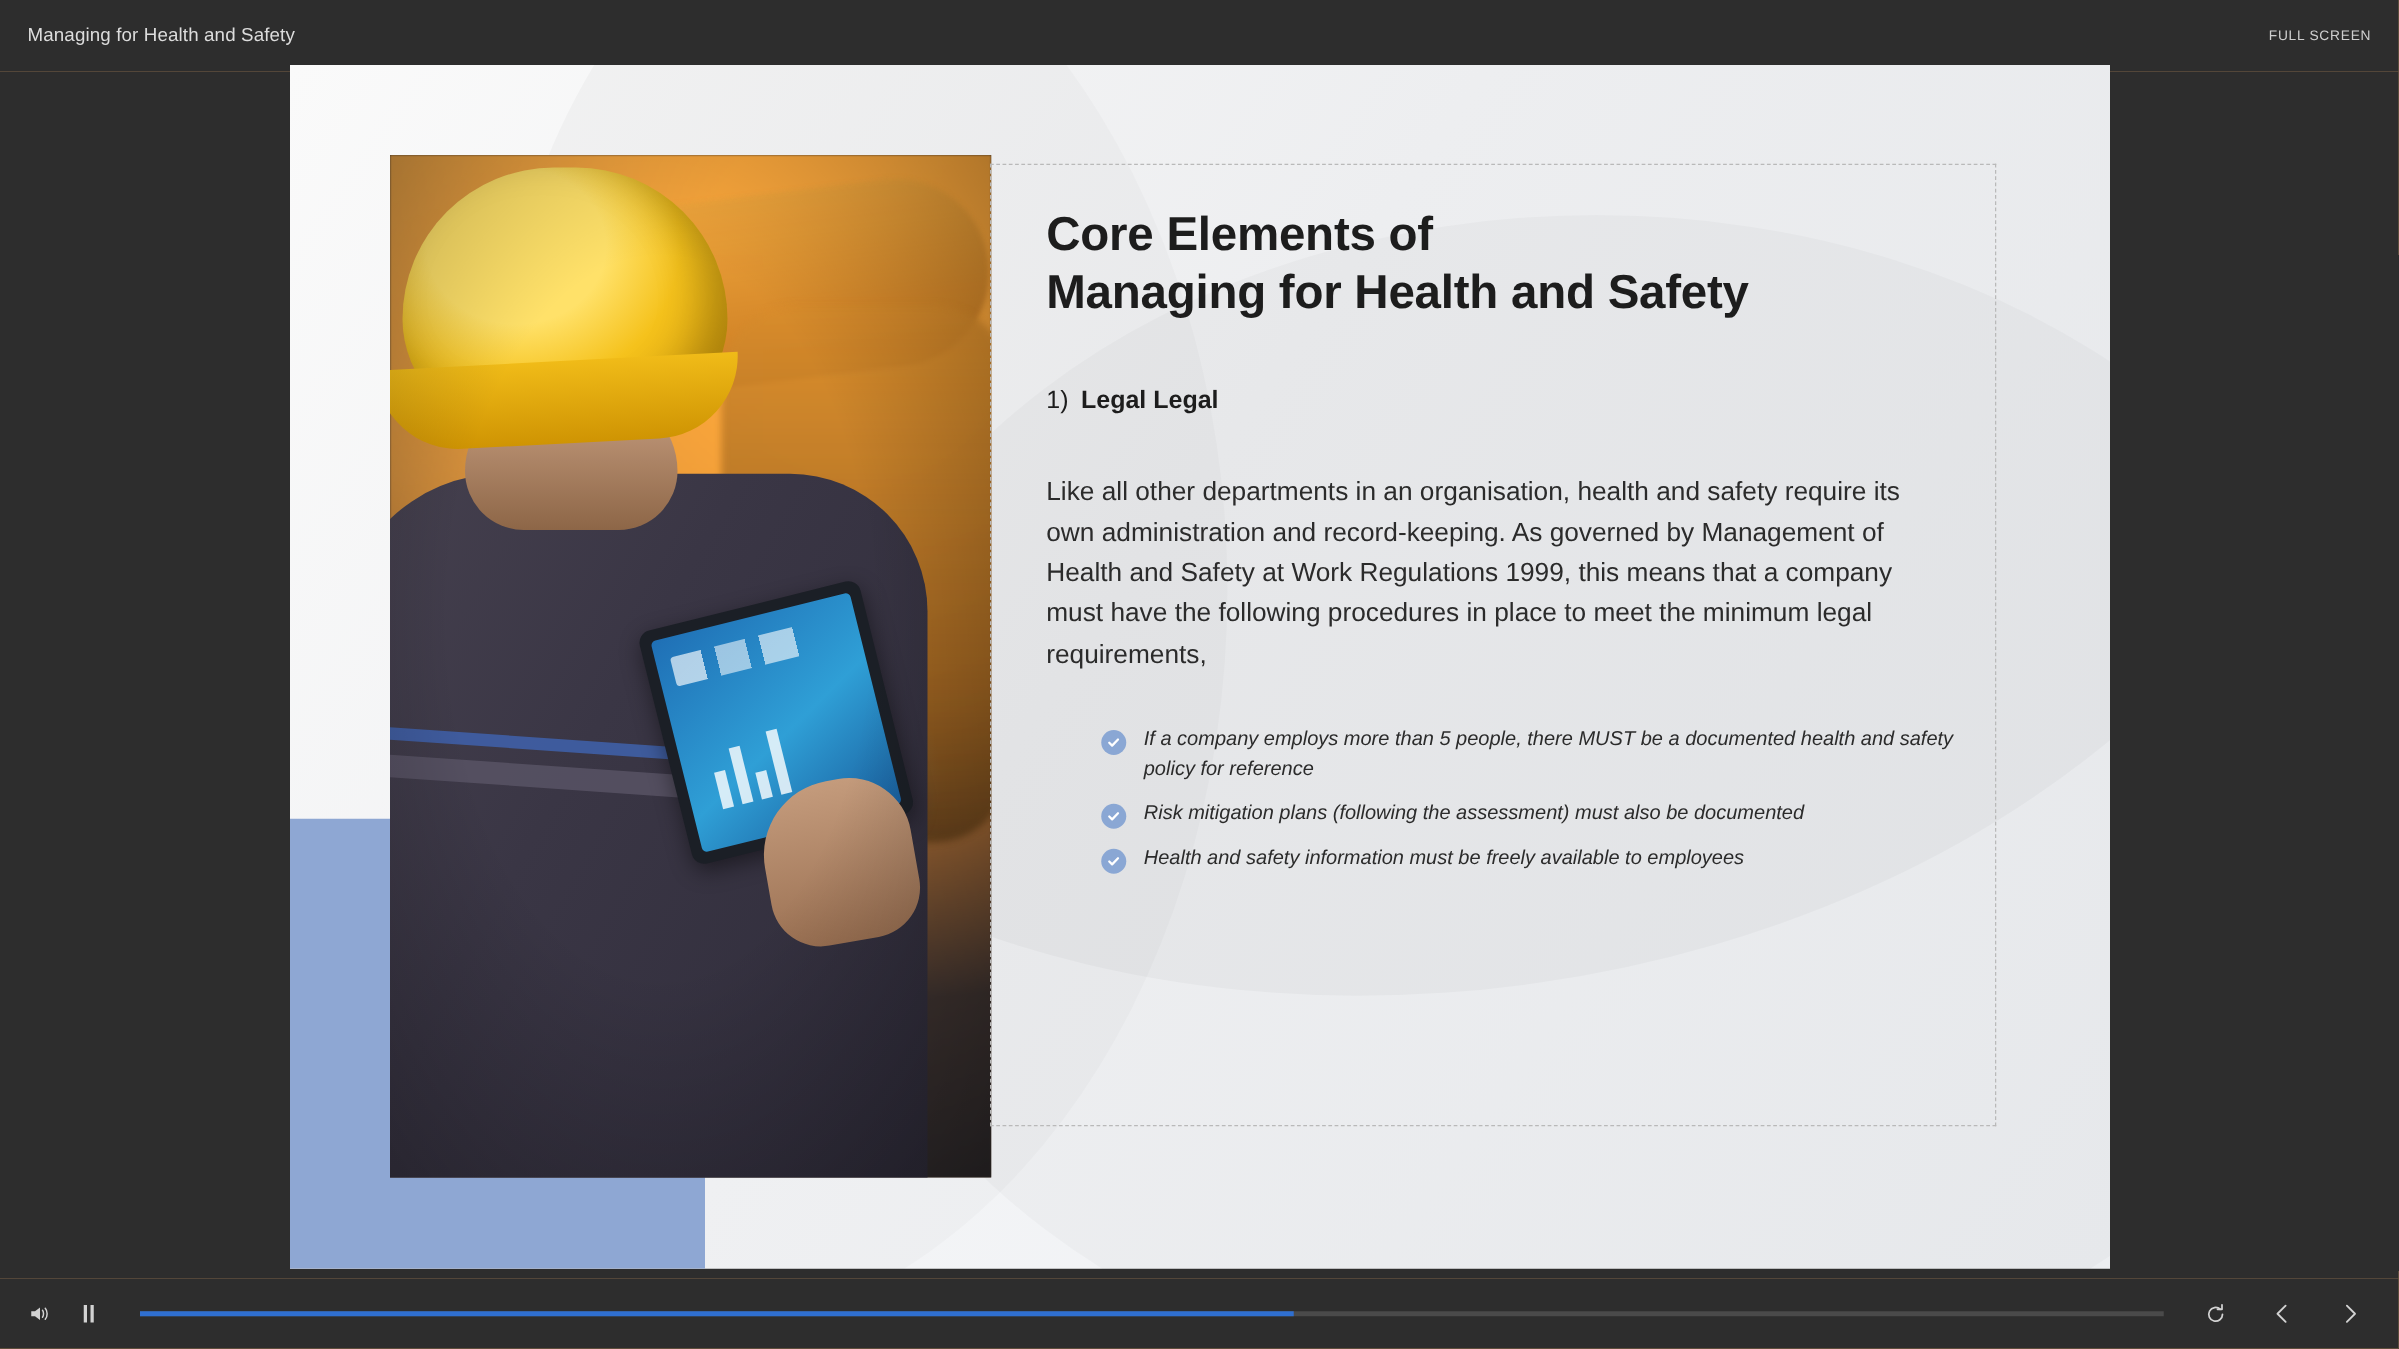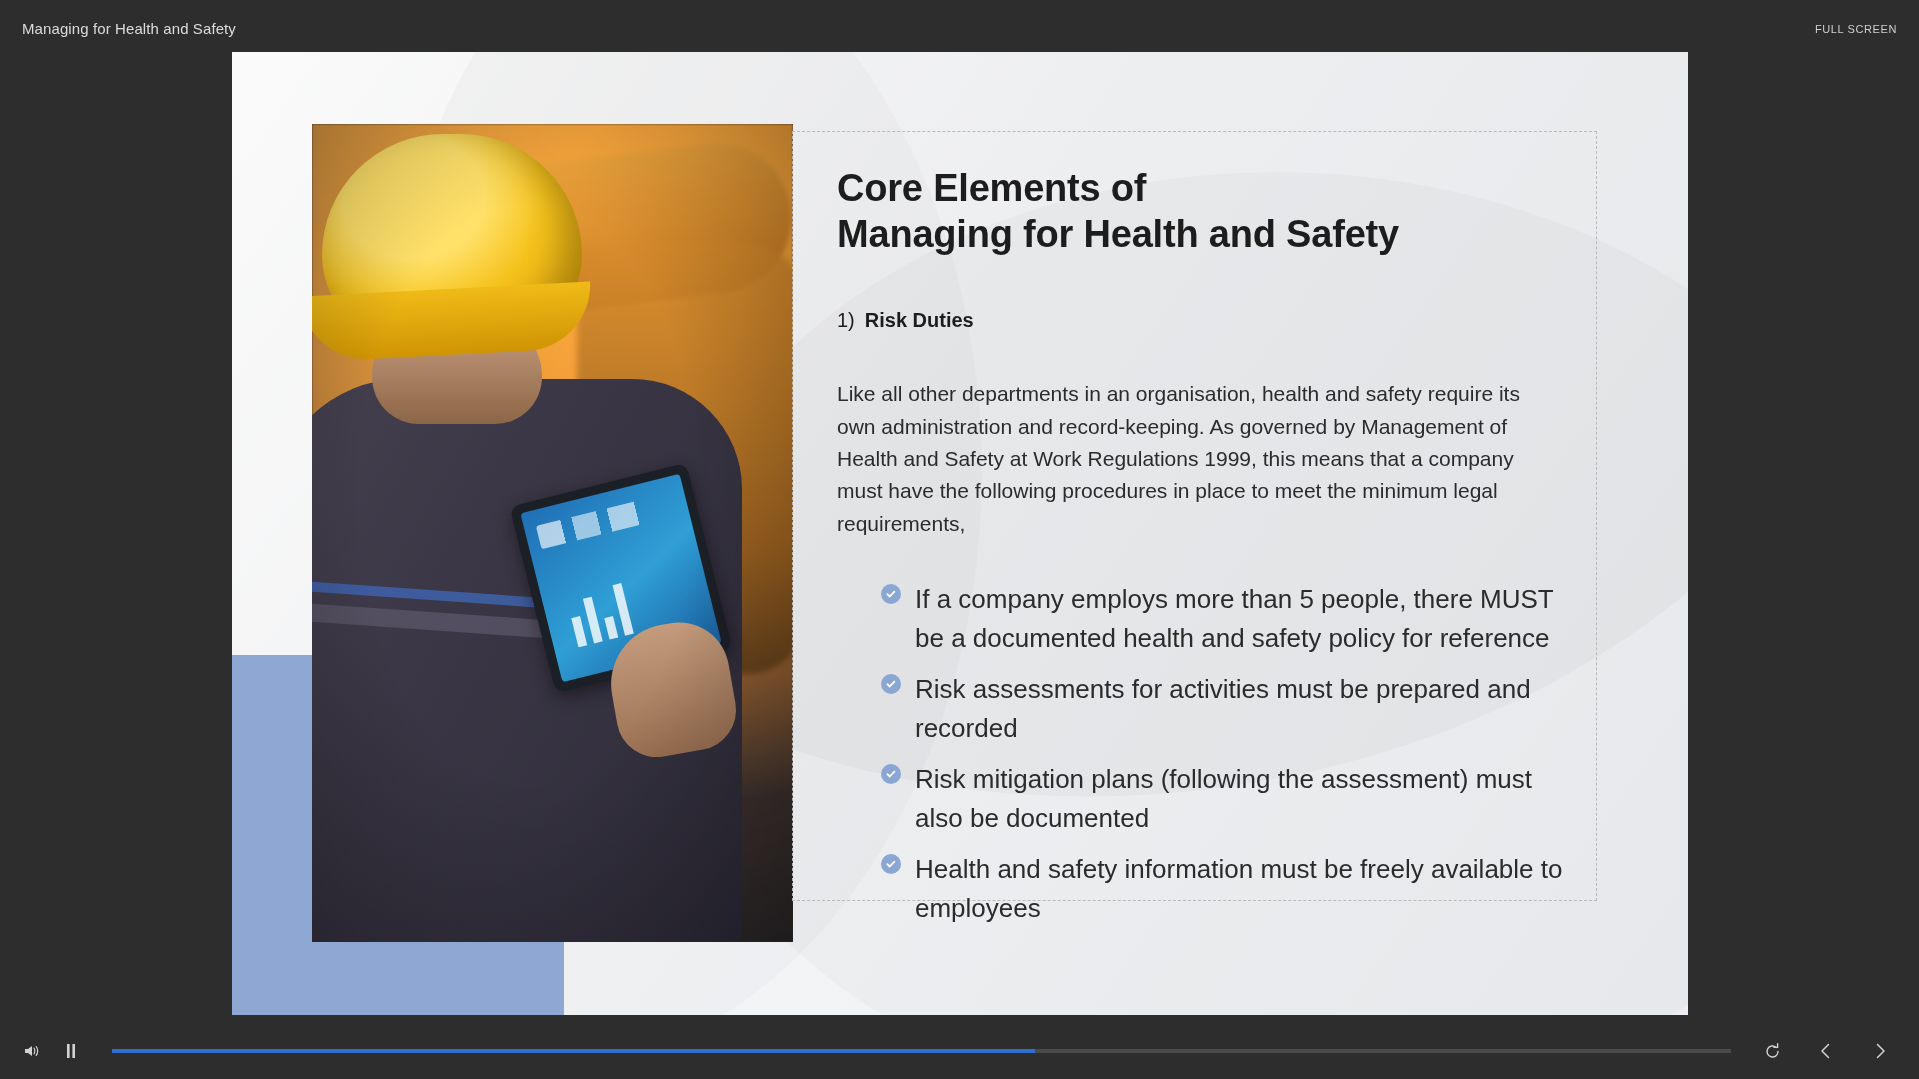--- a/index.html
+++ b/index.html
@@ -214,25 +214,26 @@
     color: #2b2b2b;
     max-width: 700px;
   }
   .bullets {
     margin-top: 40px;
     padding-left: 44px;
     list-style: none;
   }
   .bullets li {
     position: relative;
-    font-size: 26px;
+    font-size: 16px;
     line-height: 1.52;
     color: #2b2b2b;
     margin-bottom: 11px;
     padding-left: 34px;
+    font-style: italic;
   }
   .tick {
     position: absolute;
     left: 0; top: 4px;
     width: 20px; height: 20px;
     border-radius: 50%;
     background: #8aa7d4;
     display: flex; align-items: center; justify-content: center;
   }
   .tick svg { display: block; }
@@ -314,41 +315,33 @@
       </div>
 
       <div class="content">
         <div class="title">
           <div>Core Elements of</div>
           <div>Managing for Health and Safety</div>
         </div>
 
         <div class="subhead">
           <span class="num">1)</span>
-          <span class="txt">Risk Duties</span>
+          <span class="txt">Legal Legal</span>
         </div>
 
         <p class="para">Like all other departments in an organisation, health and safety require its own administration and record-keeping. As governed by Management of Health and Safety at Work Regulations 1999, this means that a company must have the following procedures in place to meet the minimum legal requirements,</p>
 
         <ul class="bullets">
           <li>
             <span class="tick" style="background: rgb(138, 167, 212);">
               <svg width="12" height="12" viewBox="0 0 12 12" aria-hidden="true">
                   <path d="M2.4 6.2 L4.7 8.5 L9.4 3.6" fill="none" stroke="#ffffff" stroke-width="1.8" stroke-linecap="round" stroke-linejoin="round"></path>
                 </svg>
             </span>
             <span>If a company employs more than 5 people, there MUST be a documented health and safety policy for reference</span>
-          </li>
-          <li>
-            <span class="tick" style="background: rgb(138, 167, 212);">
-              <svg width="12" height="12" viewBox="0 0 12 12" aria-hidden="true">
-                  <path d="M2.4 6.2 L4.7 8.5 L9.4 3.6" fill="none" stroke="#ffffff" stroke-width="1.8" stroke-linecap="round" stroke-linejoin="round"></path>
-                </svg>
-            </span>
-            <span>Risk assessments for activities must be prepared and recorded</span>
           </li>
           <li>
             <span class="tick" style="background: rgb(138, 167, 212);">
               <svg width="12" height="12" viewBox="0 0 12 12" aria-hidden="true">
                   <path d="M2.4 6.2 L4.7 8.5 L9.4 3.6" fill="none" stroke="#ffffff" stroke-width="1.8" stroke-linecap="round" stroke-linejoin="round"></path>
                 </svg>
             </span>
             <span>Risk mitigation plans (following the assessment) must also be documented</span>
           </li>
           <li>

